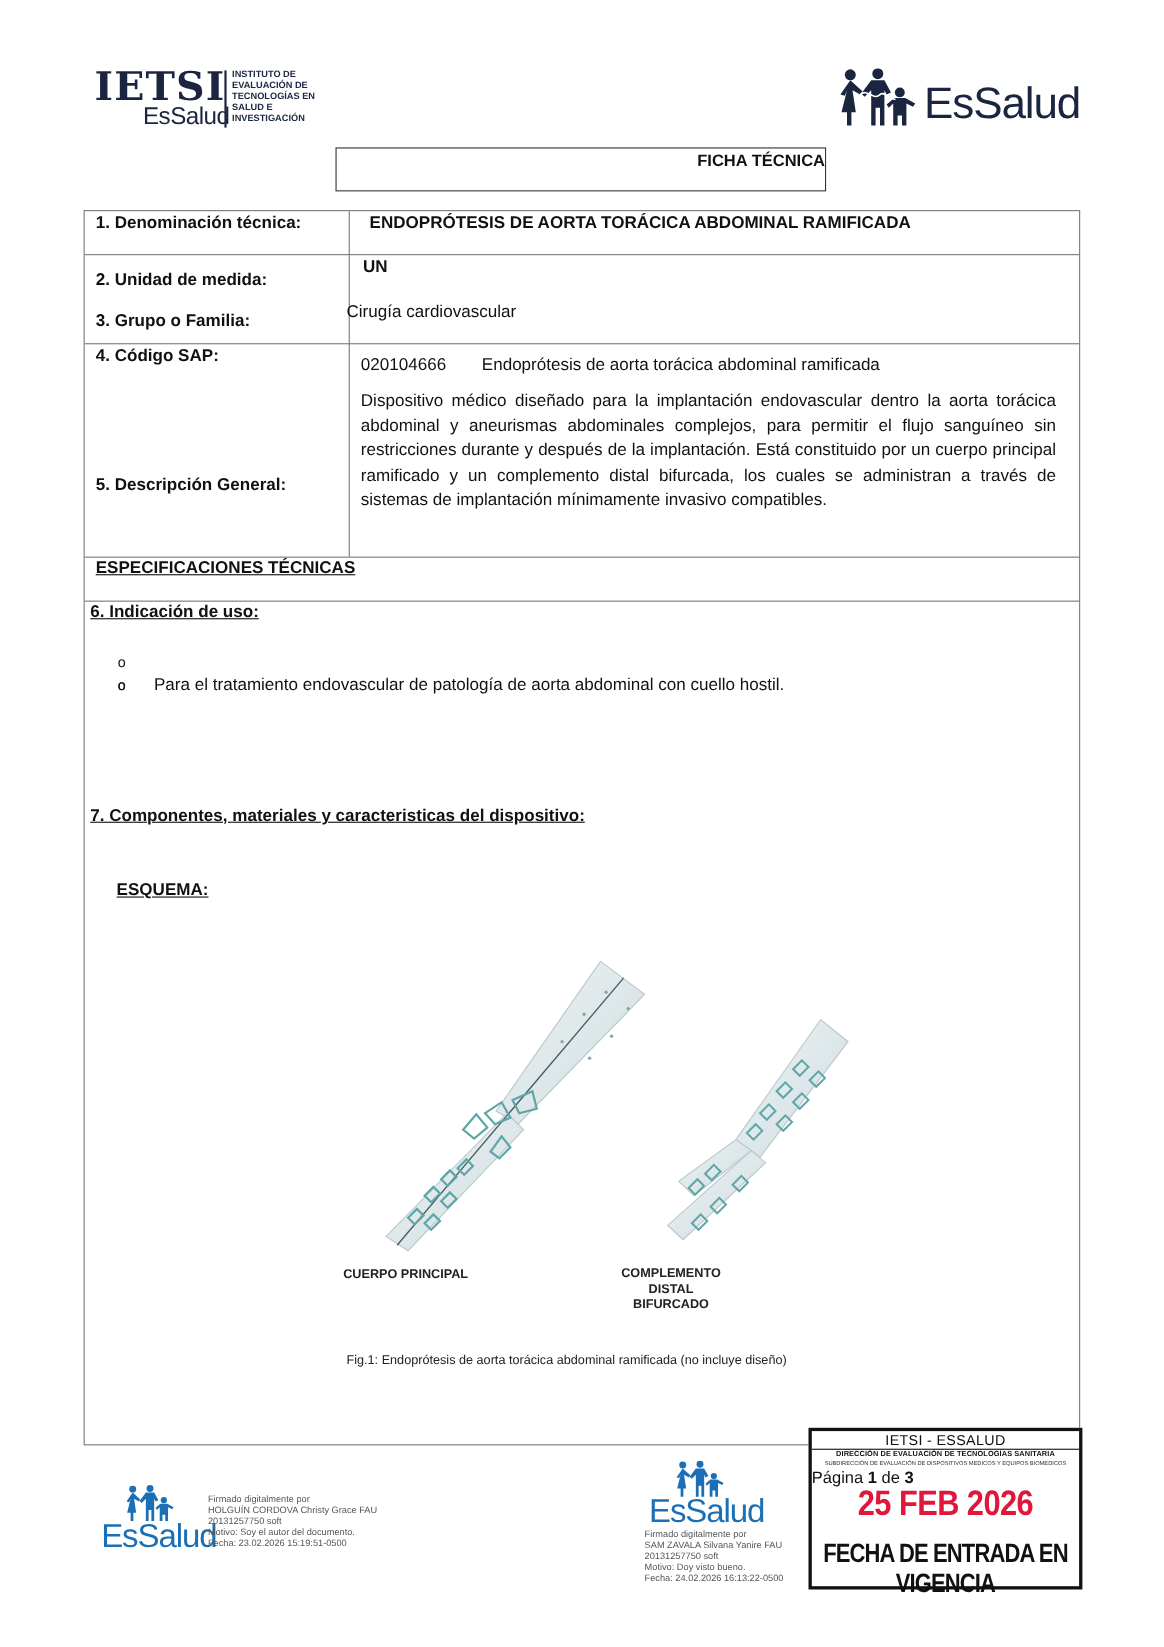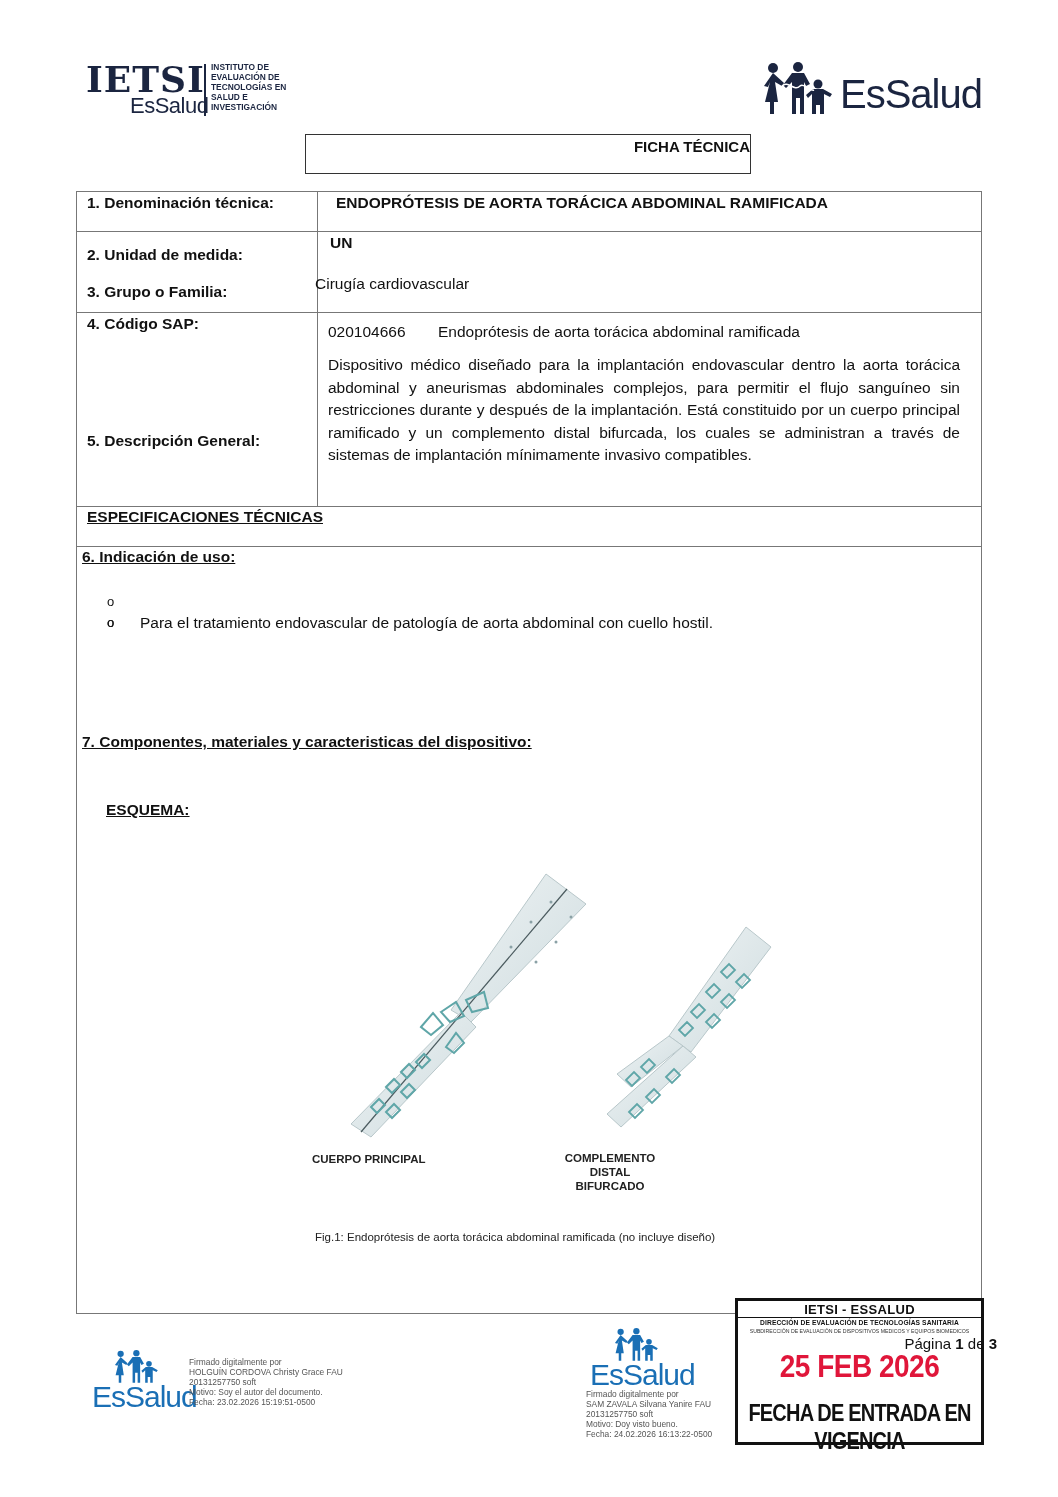--- a/index.html
+++ b/index.html
@@ -42,25 +42,25 @@
 
     .fig-label { position: absolute; font-weight: bold; font-size: 11.5px; text-align: center; color: #222; line-height: 14px; }
     .fig-caption { position: absolute; font-size: 11.5px; color: #222; }
 
     
     .sig { position: absolute; font-size: 8.4px; line-height: 10px; color: #555; }
     .essalud-small .word { position: absolute; font-size: 30px; color: #1a6fb5; letter-spacing: -1px; line-height: 30px; }
 
     
     .stamp { left: 735px; top: 1298px; width: 249px; height: 147px; border: 3px solid #111; box-sizing: border-box; background: #fff; }
-    .stamp .s1 { position: absolute; left: 0; width: 100%; top: 1px; text-align: center; font-weight: bold; font-size: 13px; letter-spacing: 0.3px; }
+    .stamp .s1 { position: absolute; left: 0; width: 100%; top: 1px; text-align: center; font-weight: normal; font-size: 13px; letter-spacing: 0.3px; }
     .stamp .s1line { position: absolute; left: 0; width: 100%; top: 16px; height: 0; border-top: 1px solid #111; }
     .stamp .s2 { position: absolute; left: 0; width: 100%; top: 18px; text-align: center; font-weight: bold; font-size: 6.7px; letter-spacing: 0.1px; }
     .stamp .s3 { position: absolute; left: 0; width: 100%; top: 27px; text-align: center; font-size: 5.2px; color: #333; }
-    .stamp .s4 { position: absolute; left: 16px; width: 100%; top: 34px; text-align: right; font-size: 15px; }
+    .stamp .s4 { position: absolute; left: 0; width: 100%; top: 34px; text-align: left; font-size: 15px; }
     .stamp .s4 b { font-weight: bold; }
     .stamp .s5 { position: absolute; left: 0; width: 100%; top: 50px; text-align: center; font-size: 28px; font-weight: bold; color: #e0163a; letter-spacing: -0.5px; transform: scaleY(1.15); }
     .stamp .s6 { position: absolute; left: 0; width: 100%; top: 103px; text-align: center; font-size: 20px; font-weight: bold; letter-spacing: -0.8px; transform: scaleY(1.2); }
   </style>
 </head>
 <body>
 
 <div class="abs ietsi-logo">
   <div class="ietsi-big">IETSI</div>
   <div class="ietsi-sub">EsSalud</div>

